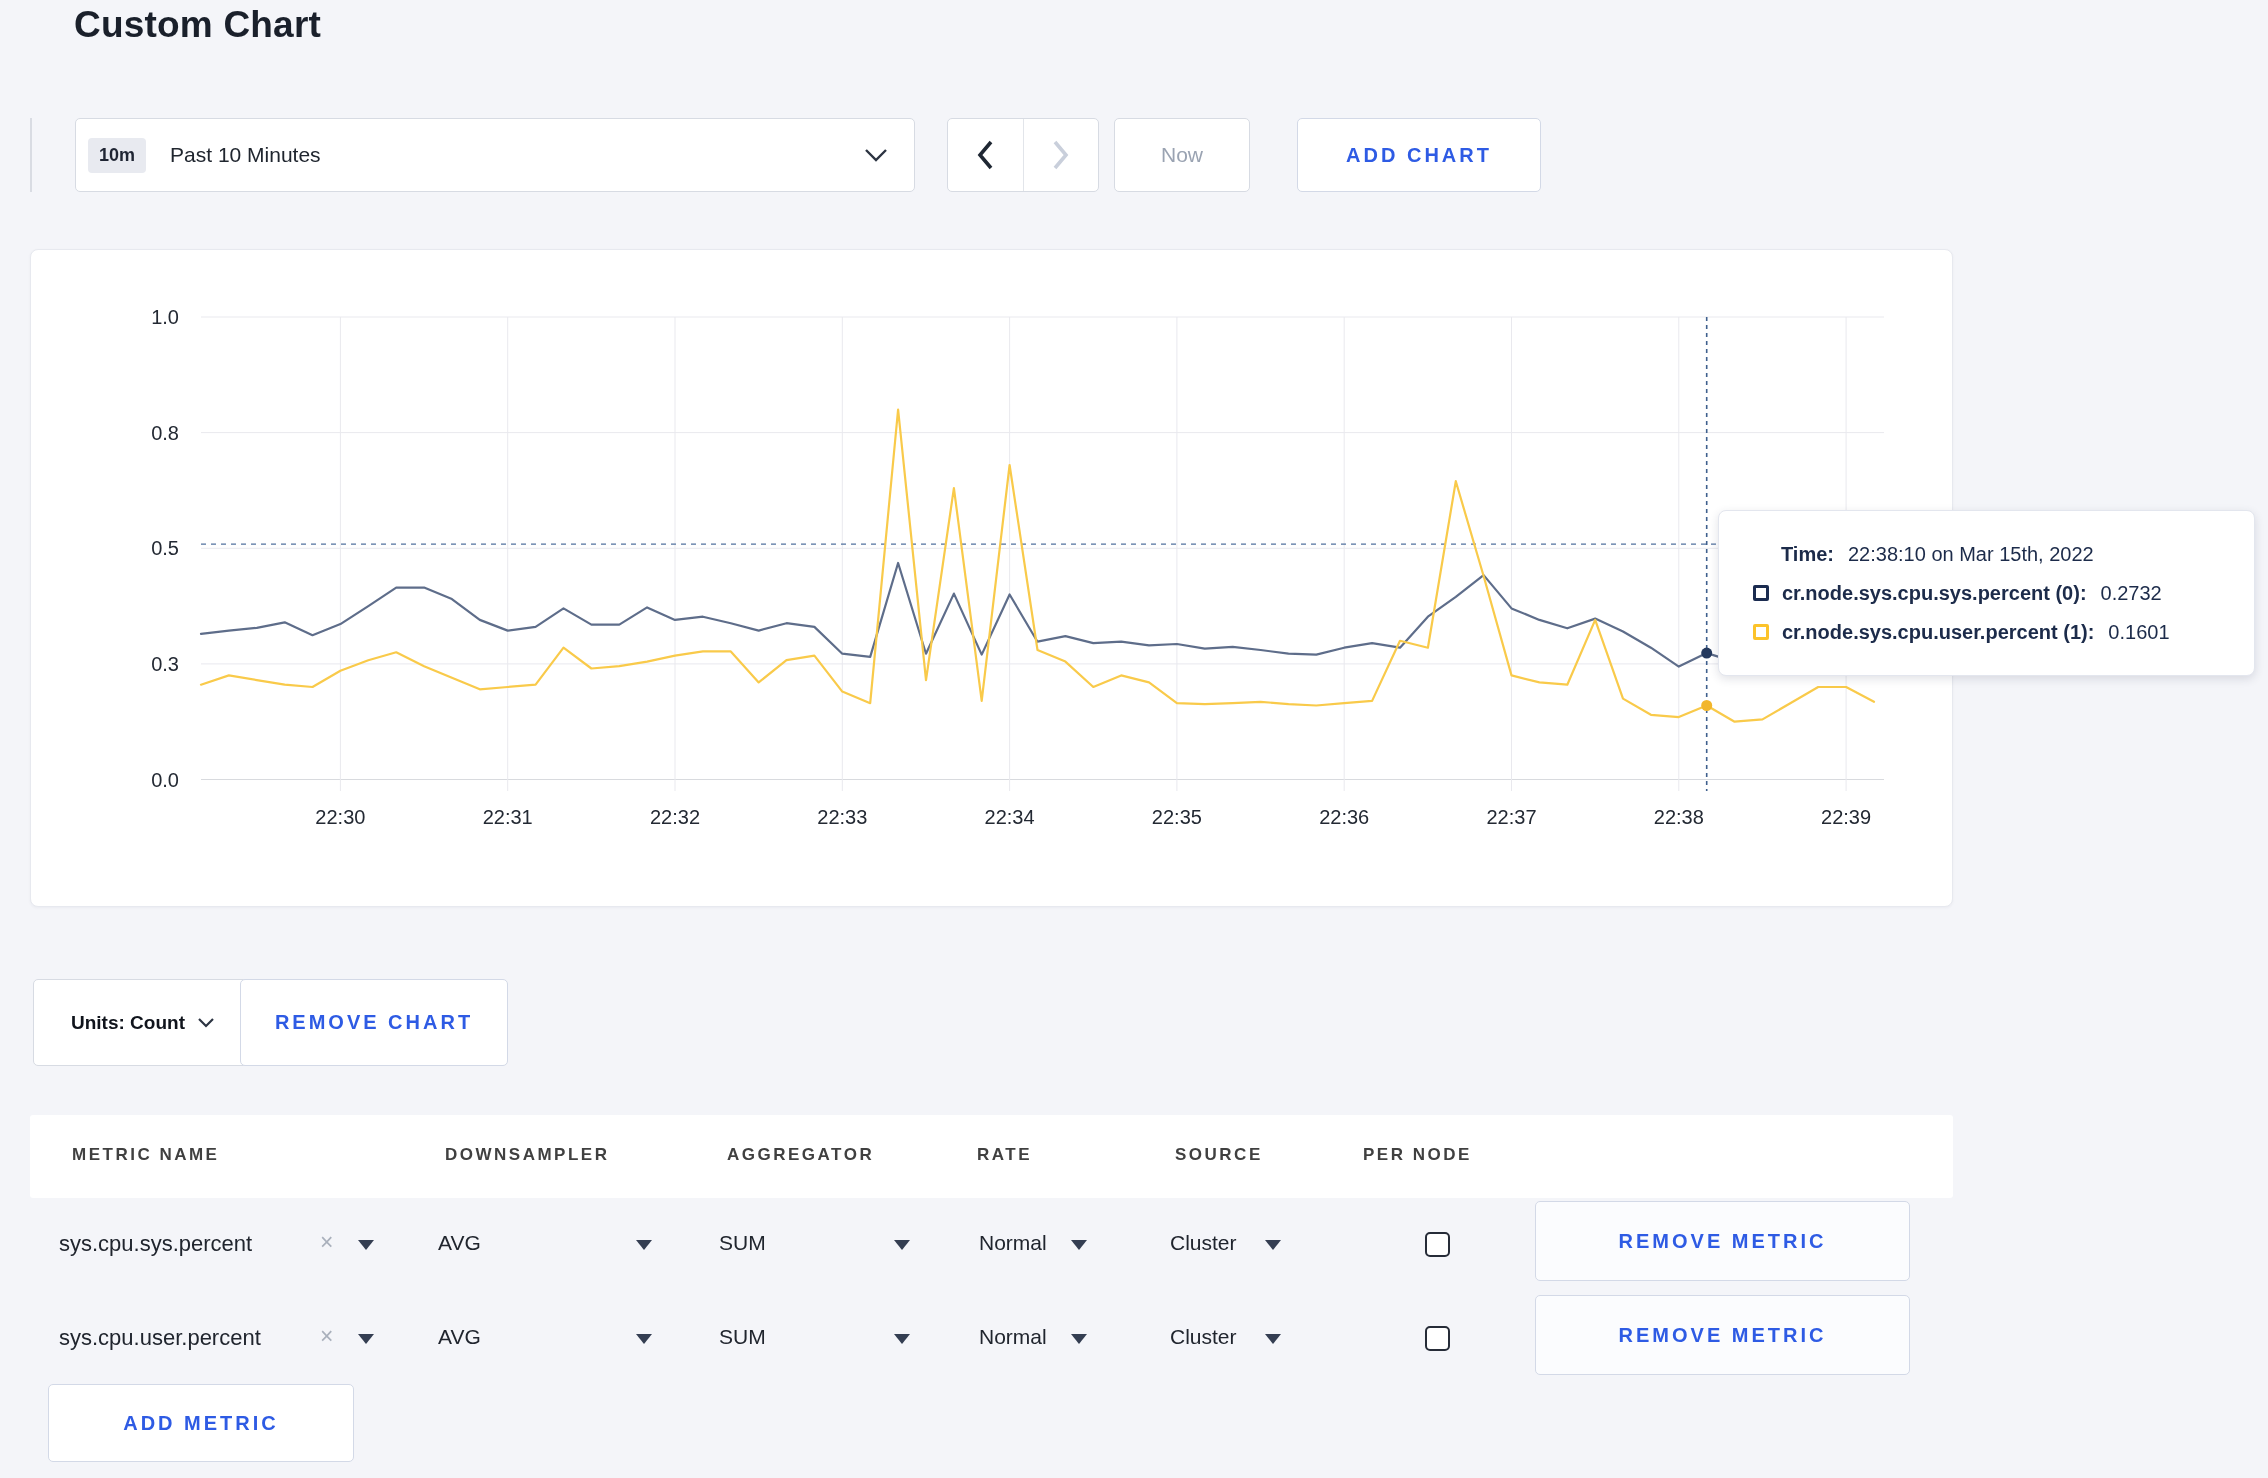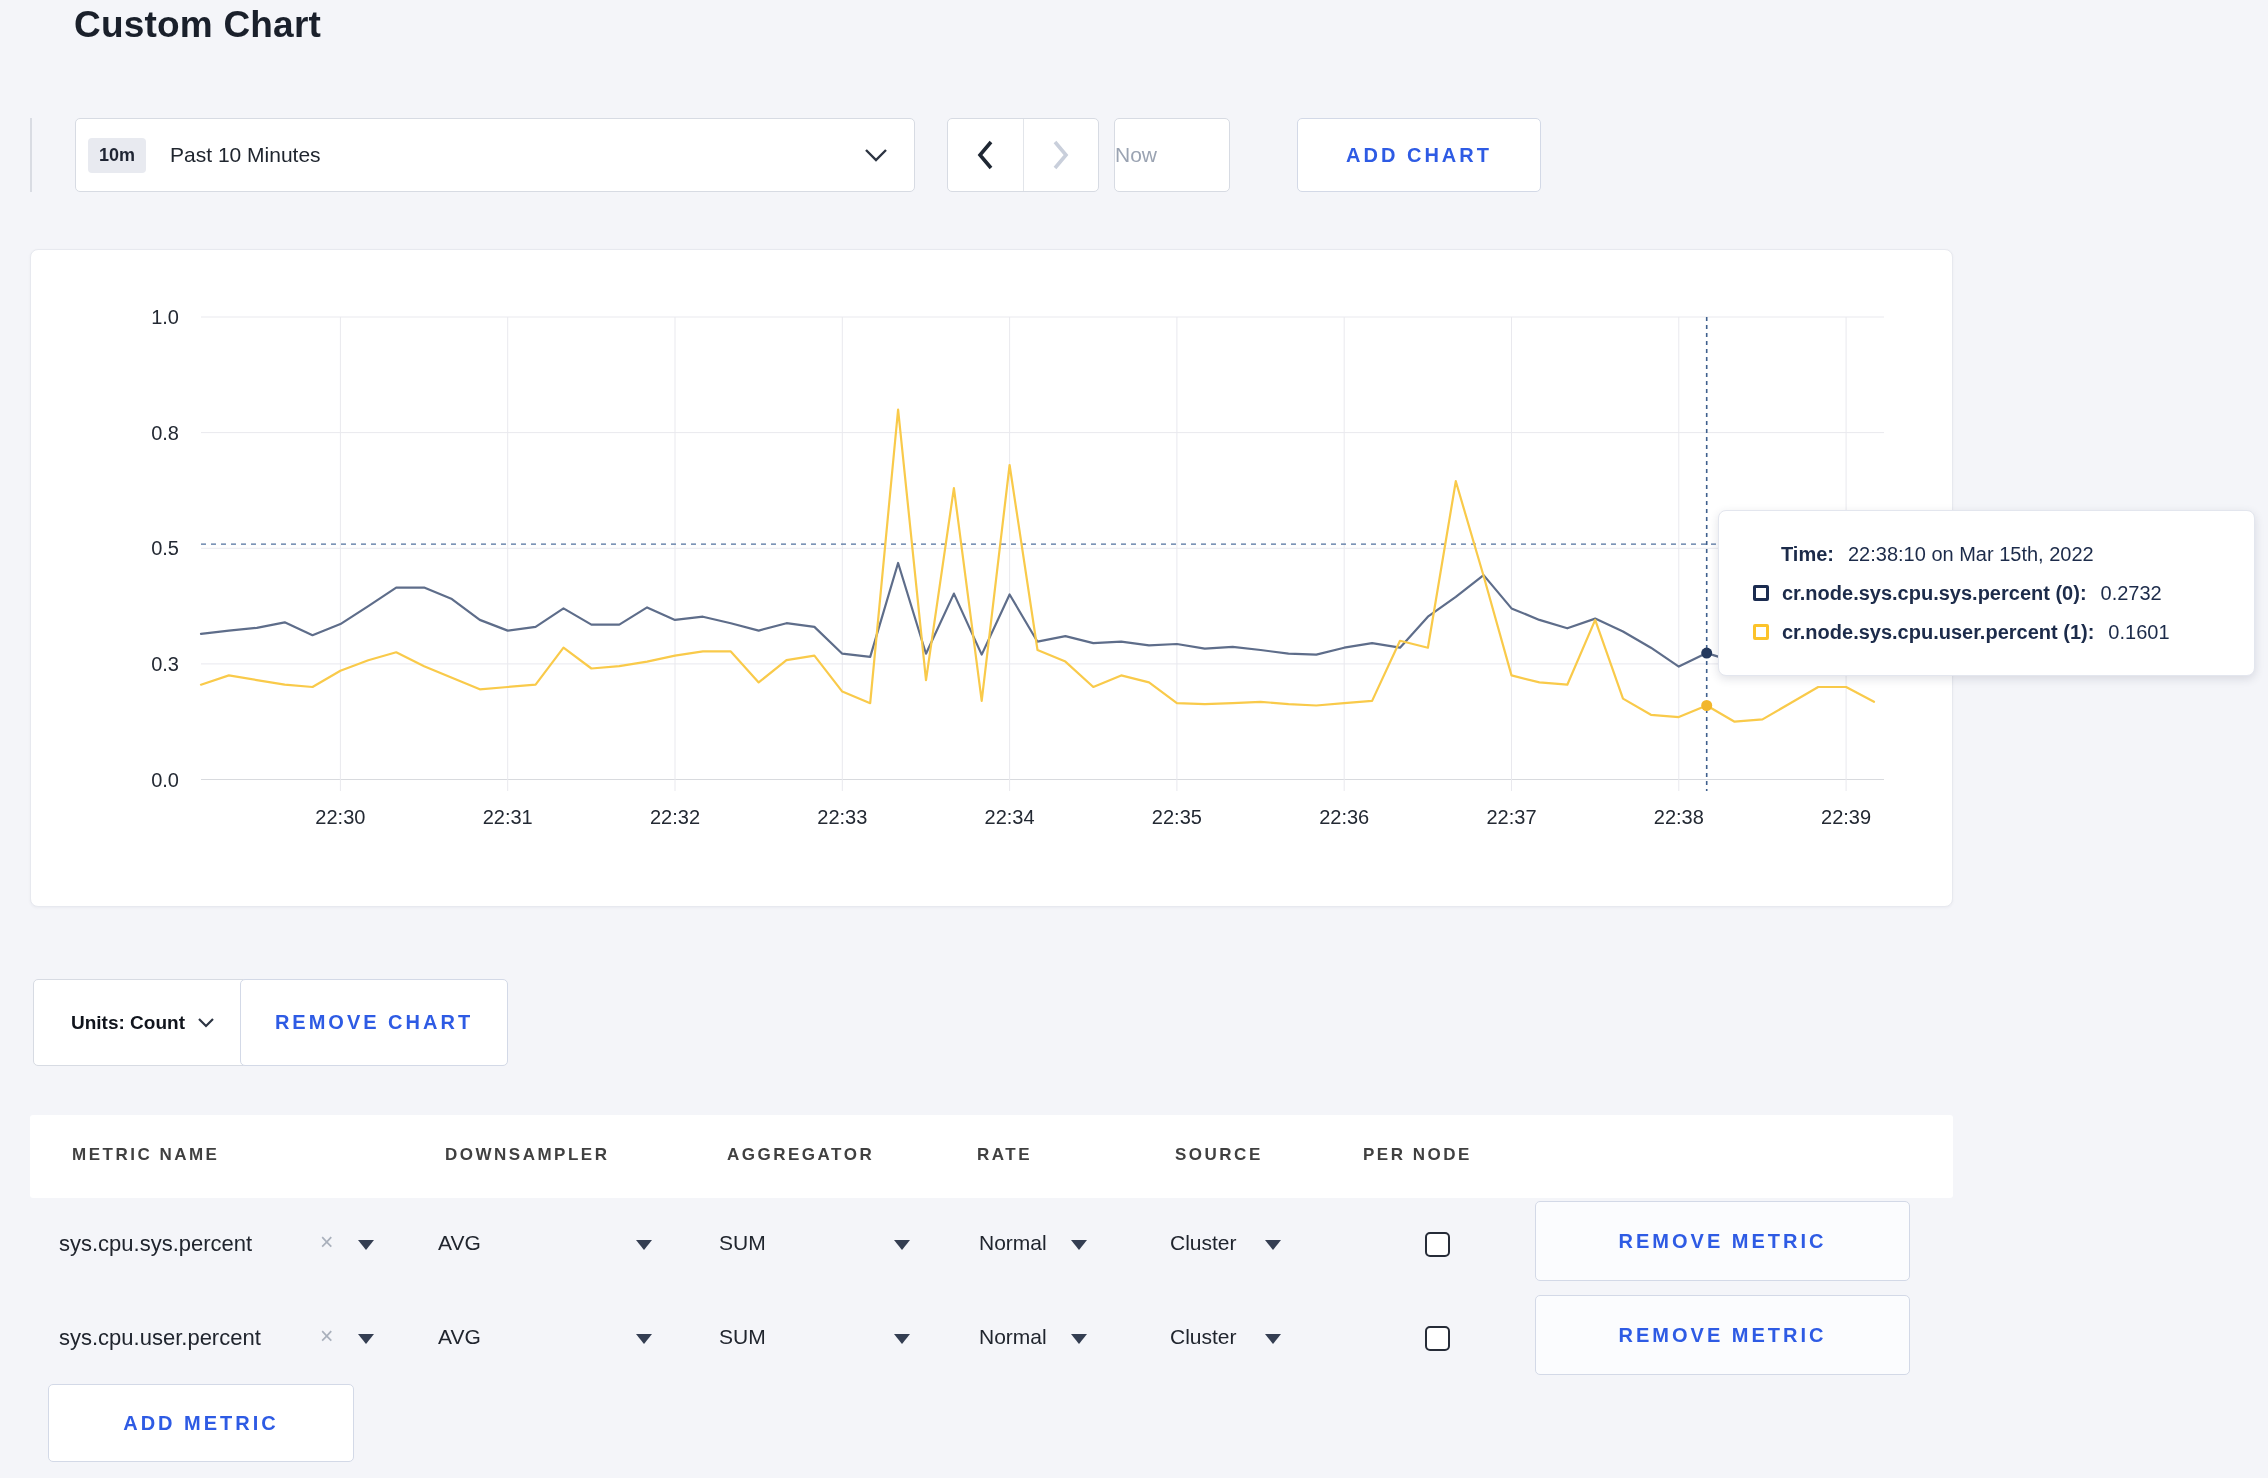--- a/index.html
+++ b/index.html
@@ -15,21 +15,21 @@
 
   .time-selector { position:absolute; left:75px; top:118px; width:840px; height:74px; cursor:pointer; }
   .range-badge { margin-left:12px; background:#e8eaf0; border-radius:4px; padding:7px 11px; font-size:18px; font-weight:bold; color:#1f2533; }
   .range-label { margin-left:24px; font-size:21px; color:#20262f; }
   .time-selector .chev { margin-left:auto; margin-right:26px; }
 
   .nav-group { position:absolute; left:947px; top:118px; width:152px; height:74px; padding:0; }
   .nav-half { width:50%; height:100%; display:flex; align-items:center; justify-content:center; cursor:pointer; }
   .nav-divider { width:1px; height:100%; background:#e2e5ea; }
 
-  .now-button { position:absolute; left:1114px; top:118px; width:116px; height:74px; justify-content:flex-start; font-size:21px; color:#9aa3b2; cursor:default; }
+  .now-button { position:absolute; left:1114px; top:118px; width:136px; height:74px; justify-content:center; font-size:21px; color:#9aa3b2; cursor:default; }
 
   .blue-btn { background:#ffffff; border:1px solid #d3d9e7; border-radius:5px; color:#2e5be4; font-size:20px; letter-spacing:3px; font-weight:600; display:flex; align-items:center; justify-content:center; cursor:pointer; }
   .add-chart-button { position:absolute; left:1297px; top:118px; width:244px; height:74px; }
 
   .chart-card { position:absolute; left:30px; top:249px; width:1923px; height:658px; background:#ffffff; border:1px solid #e7e9ef; border-radius:8px; box-shadow:0 1px 3px rgba(50,60,90,0.05); }
   .chart-card svg { position:absolute; left:0; top:0; }
   .axis-lbl { font-family:"Liberation Sans", sans-serif; font-size:20px; fill:#232933; }
 
   .chart-tooltip { position:absolute; left:1718px; top:510px; width:537px; height:166px; background:#ffffff; border:1px solid #e3e6ee; border-radius:8px; box-shadow:0 3px 10px rgba(40,50,80,0.14); z-index:10; display:flex; flex-direction:column; justify-content:center; gap:12px; padding-left:34px; }
   .tt-row { display:flex; align-items:center; height:27px; font-size:20px; color:#1c2b4a; }

